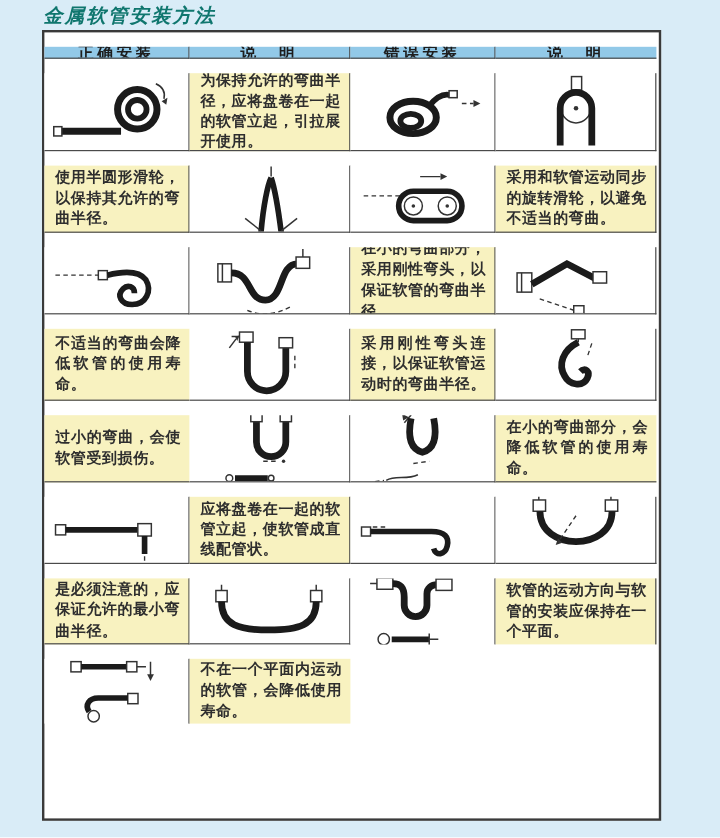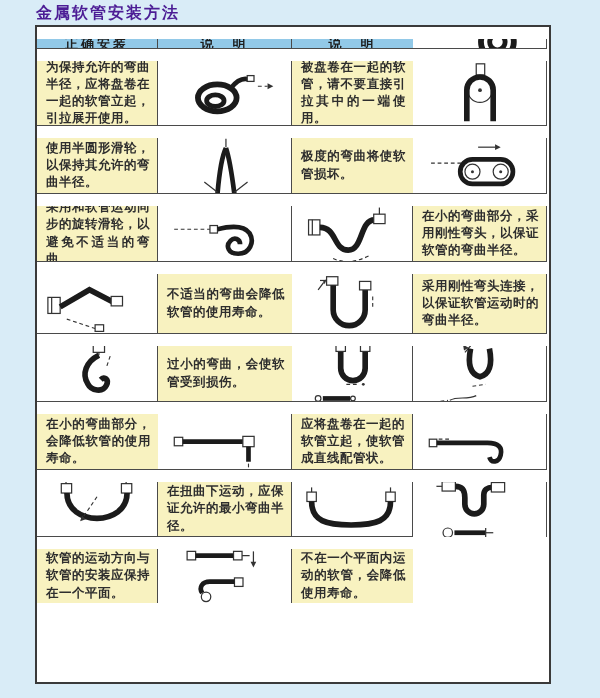--- a/index.html
+++ b/index.html
@@ -2,22 +2,22 @@
 <html style="--page_bg: #d9ecf7; --header_bg: #92c9e8; --note_bg: #f8f2c0; --cell_bg: #ffffff; --border: #4a4a4a; --text: #2e2e2e;"><head>
 <meta charset="utf-8">
 <style>
   :root{
     --page_bg:#d9ecf7; --header_bg:#92c9e8; --note_bg:#f8f2c0;
     --cell_bg:#ffffff; --border:#4a4a4a; --text:#2e2e2e;
   }
   html,body{margin:0;padding:0;}
   body{font-family:"Liberation Sans","DejaVu Sans",sans-serif;}
   .page{width:600px;height:698px;background:var(--page_bg);box-sizing:border-box;overflow:hidden;}
-  .title{padding:3px 0 2px 36px;font-size:16px;font-weight:bold;color:#4c1d95;
-         letter-spacing:2px;height:20px;}
+  .title{padding:3px 0 2px 36px;font-size:16px;font-weight:bold;color:#0f766e;
+         letter-spacing:2px;font-style:italic;height:20px;}
   .grid{margin-left:35px;width:512px;border:2px solid #3a3a3a;background:#fff;
         display:grid;grid-template-columns:121px 134px 121px 134px;
         grid-template-rows:22px 77px 68px 68px 72px 68px 68px 67px 66px 79px;}
   .cell{border-right:1px solid var(--border);border-bottom:1px solid var(--border);
         box-sizing:border-box;overflow:hidden;margin-top:12px;}
   .lastcol{border-right:none;}
   .lastrow{border-bottom:none;}
   .hdr{background:var(--header_bg);display:flex;align-items:center;justify-content:center;
        font-size:13px;font-weight:bold;color:#1d1d1d;letter-spacing:3px;}
   .img-cell{background:var(--cell_bg);display:flex;align-items:center;justify-content:center;}
@@ -35,20 +35,21 @@
 </head>
 <body>
 
 <div class="page">
   <div class="title">金属软管安装方法</div>
 
   <div class="grid">
 
     <div class="cell hdr">正确安装</div>
     <div class="cell hdr">说　明</div>
+    <div class="cell hdr">错误安装</div>
     <div class="cell hdr lastcol">说　明</div>
 
     <div class="cell img-cell">
       <svg width="116" height="70" viewBox="0 0 120 72">
         <circle class="hose6" cx="78" cy="34" r="17"></circle>
           <circle class="hose" cx="78" cy="34" r="8"></circle>
         <path class="hose6" d="M12 53 H 64"></path>
           <rect class="fit" x="6" y="49" width="7" height="8"></rect>
         <path class="thin" d="M94 12 q 9 4 7 13"></path>
           <polygon class="dot" points="99,27 104,24 103,30"></polygon>
@@ -60,23 +61,20 @@
     <div class="cell img-cell">
       <svg width="116" height="70" viewBox="0 0 120 72">
         <ellipse class="hose6" cx="52" cy="41" rx="20" ry="14"></ellipse>
           <ellipse class="hose" cx="50" cy="44" rx="9" ry="6"></ellipse>
         <path class="hose" d="M66 31 C 73 22 79 20 85 22"></path>
           <rect class="fit" x="83" y="18" width="7" height="6"></rect>
         <line class="dash" x1="94" y1="29" x2="104" y2="29"></line>
           <polygon class="dot" points="104,26 110,29 104,32"></polygon>
       </svg>
     </div>
-    <div class="cell txt-cell lastcol">
-        <span>被盘卷在一起的软管，请不要直接引拉其中的一端使用。</span>
-      </div>
 
     <div class="cell img-cell">
       <svg width="116" height="64" viewBox="0 0 120 68">
         <rect class="fit" x="56" y="3" width="9" height="12"></rect>
           <line class="thin" x1="60.5" y1="15" x2="60.5" y2="18"></line>
         <circle class="thin" cx="60" cy="31" r="13"></circle>
           <circle class="dot" cx="60" cy="31" r="2"></circle>
         <path class="hose6" d="M46 64 V 31 A 14 14 0 0 1 74 31 V 64"></path>
       </svg>
     </div>
@@ -85,23 +83,20 @@
       </div>
     <div class="cell img-cell">
       <svg width="116" height="64" viewBox="0 0 120 68">
         <line class="thin" x1="61" y1="14" x2="61" y2="5"></line>
         <path class="hose" d="M52 64 C 54 40 58 21 61 15"></path>
           <path class="hose" d="M70 64 C 67 40 63 21 61 15"></path>
         <line class="thin" x1="38" y1="51" x2="52" y2="62"></line>
           <line class="thin" x1="84" y1="51" x2="70" y2="62"></line>
       </svg>
     </div>
-    <div class="cell txt-cell lastcol">
-        <span>极度的弯曲将使软管损坏。</span>
-      </div>
 
     <div class="cell img-cell">
       <svg width="116" height="64" viewBox="0 0 120 68">
         <line class="dash" x1="8" y1="31" x2="42" y2="31"></line>
         <line class="thin" x1="58" y1="14" x2="76" y2="14"></line>
           <polygon class="dot" points="76,11 82,14 76,17"></polygon>
         <path class="hose" d="M52 27 H 82 A 13 13 0 0 1 82 53 H 52 A 13 13 0 0 1 52 27 Z" stroke-width="4"></path>
         <circle class="thin" cx="52" cy="40" r="8"></circle>
           <circle class="thin" cx="82" cy="40" r="8"></circle>
         <circle class="dot" cx="52" cy="40" r="1.6"></circle>
@@ -223,21 +218,21 @@
         <rect class="fit" x="22" y="6" width="11" height="10"></rect>
           <rect class="fit" x="86" y="6" width="11" height="10"></rect>
         <line class="thin" x1="27" y1="6" x2="27" y2="2"></line>
           <line class="thin" x1="91" y1="6" x2="91" y2="2"></line>
         <path class="hose6" d="M28 16 C 28 52 92 52 92 16"></path>
         <line class="dash" x1="60" y1="20" x2="45" y2="42"></line>
           <polygon class="dot" points="44,40 42,46 48,44"></polygon>
       </svg>
     </div>
     <div class="cell txt-cell">
-        <span>在扭曲下运动，应保证允许的最小弯曲半径。</span>
+        <span>是必须注意的，应保证允许的最小弯曲半径。</span>
       </div>
     <div class="cell img-cell">
       <svg width="116" height="62" viewBox="0 0 120 66">
         <rect class="fit" x="12" y="15" width="10" height="10"></rect>
           <rect class="fit" x="96" y="15" width="10" height="10"></rect>
         <line class="thin" x1="17" y1="15" x2="17" y2="10"></line>
           <line class="thin" x1="101" y1="15" x2="101" y2="10"></line>
         <path class="hose6" d="M17 25 C 17 46 33 50 59 50 C 85 50 101 46 101 25"></path>
       </svg>
     </div>

